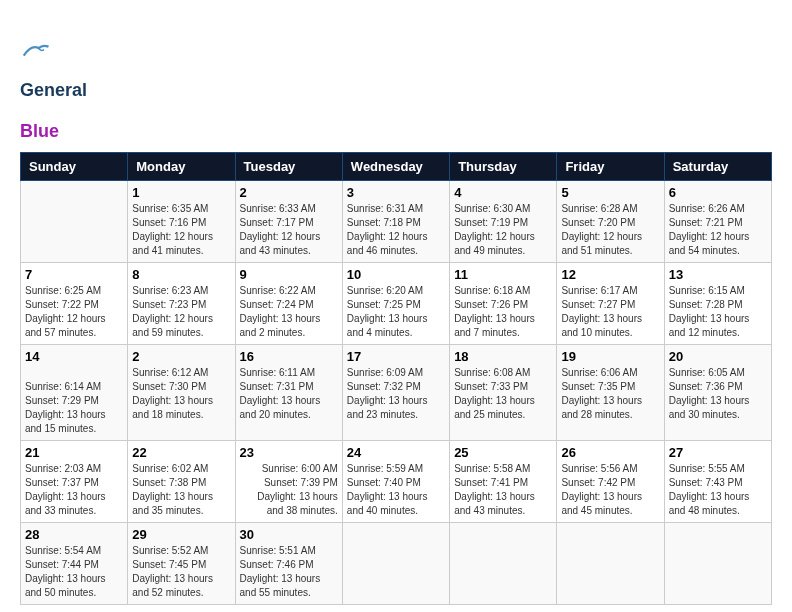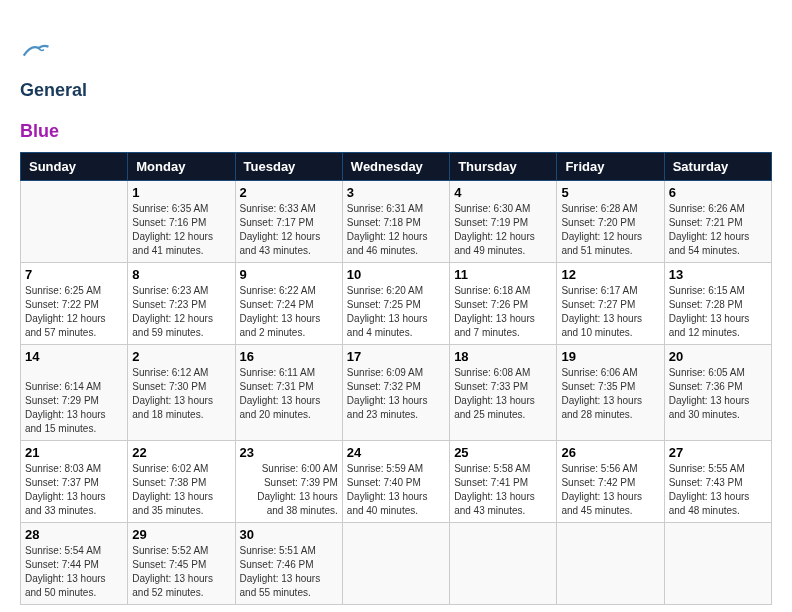--- a/index.html
+++ b/index.html
@@ -266,21 +266,21 @@
           <span class="day-number">20</span>
           <div class="day-info" style="white-space: pre-line;">Sunrise: 6:05 AM
 Sunset: 7:36 PM
 Daylight: 13 hours
 and 30 minutes.</div>
         </td>
       </tr>
       <tr>
         <td>
           <span class="day-number">21</span>
-          <div class="day-info" style="white-space: pre-line;">Sunrise: 8:03 AM
+          <div class="day-info" style="white-space: pre-line;">Sunrise: 2:03 AM
 Sunset: 7:37 PM
 Daylight: 13 hours
 and 33 minutes.</div>
         </td>
         <td>
           <span class="day-number">22</span>
           <div class="day-info" style="white-space: pre-line;">Sunrise: 6:02 AM
 Sunset: 7:38 PM
 Daylight: 13 hours
 and 35 minutes.</div>

